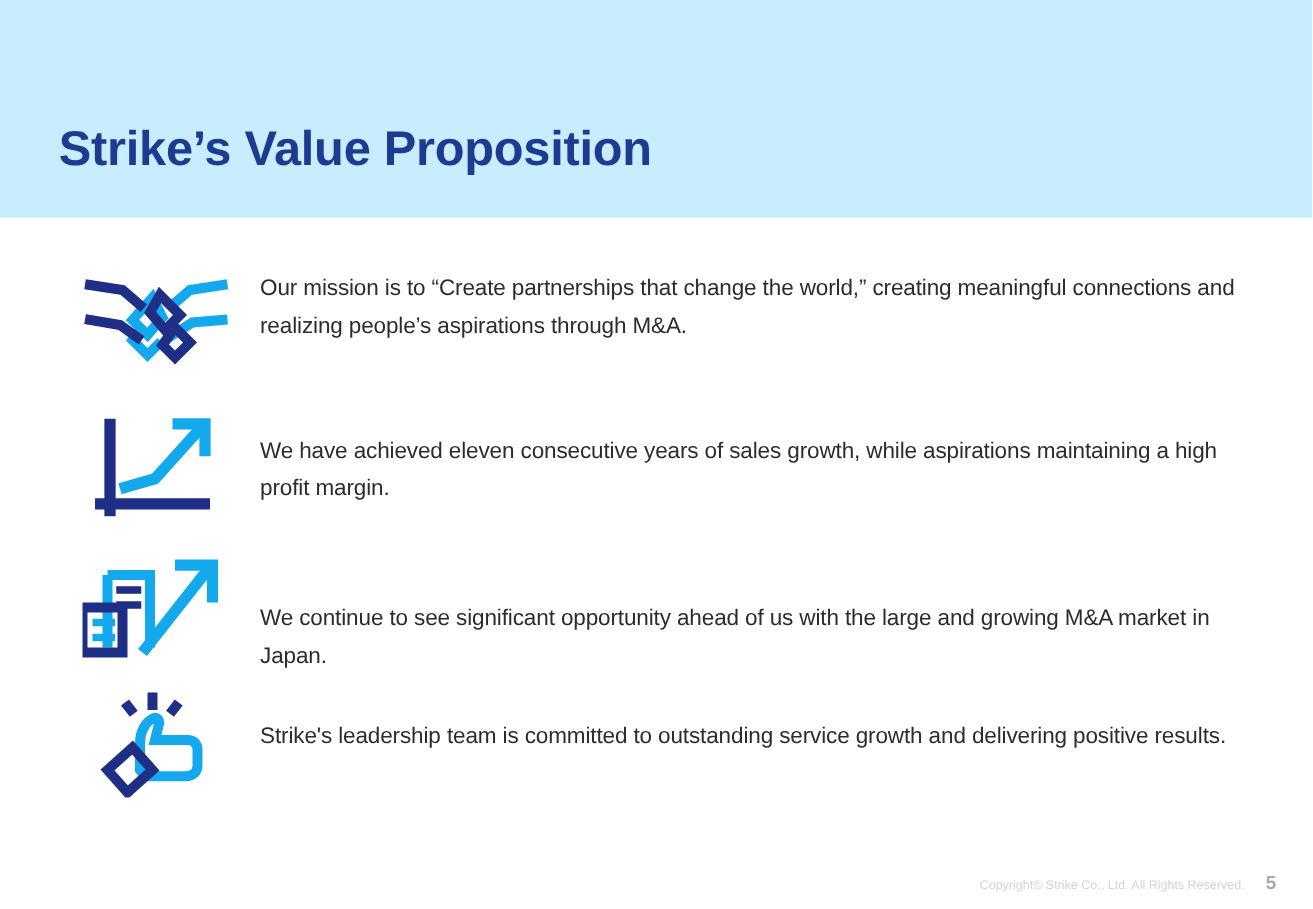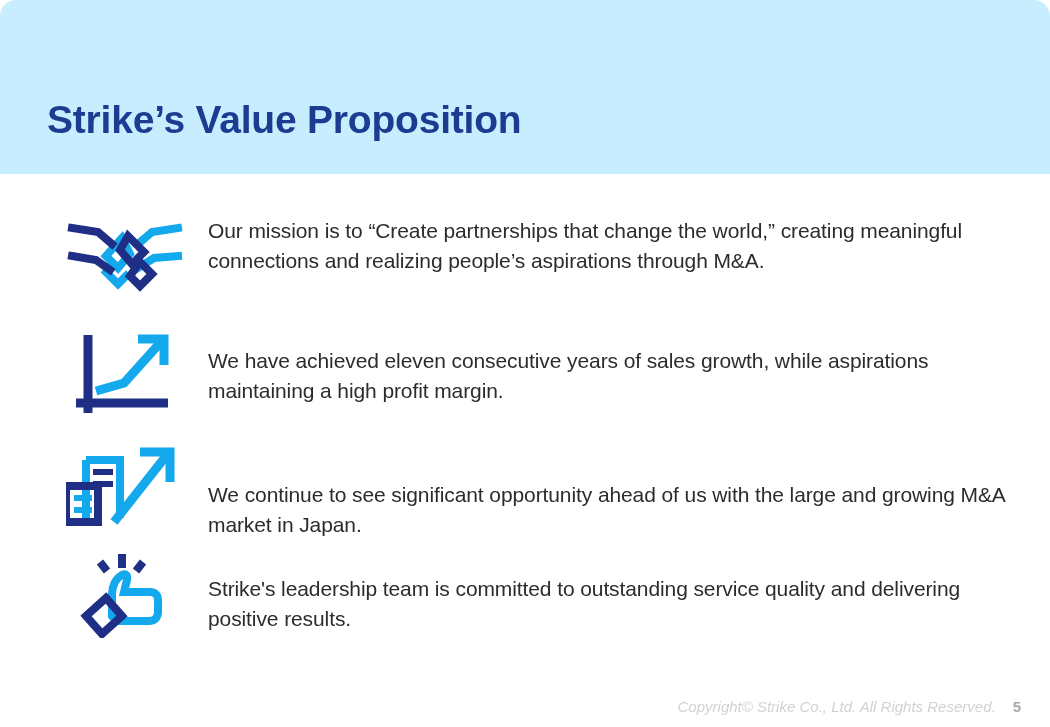--- a/index.html
+++ b/index.html
@@ -10,21 +10,20 @@
   body {
     font-family: "Liberation Sans", sans-serif;
     -webkit-font-smoothing: antialiased;
   }
   .slide {
     position: relative;
     width: 1050px;
     height: 727px;
     background: #ffffff;
     overflow: hidden;
-    border-radius: 16px;
   }
 
   
   .header-band {
     position: absolute;
     left: 0;
     top: 0;
     width: 1050px;
     height: 174px;
     background: #c8edfe;
@@ -58,21 +57,21 @@
     left: 66px;
     width: 118px;
     height: 96px;
   }
   .row-icon svg { display: block; }
 
   .row-text {
     position: absolute;
     left: 208px;
     width: 800px;
-    font-size: 21px;
+    font-size: 18px;
     line-height: 29.7px;
     color: #2c2c2c;
     letter-spacing: -0.1px;
   }
 
   
   .row-1 { top: 0px; }
   .row-1 .row-icon { top: 32px; }
   .row-1 .row-text { top: 42px; }
 
@@ -91,24 +90,23 @@
   
   .footer {
     position: absolute;
     right: 29px;
     bottom: 12px;
     display: flex;
     align-items: baseline;
     gap: 17px;
   }
   .footer-copyright {
-    font-size: 15px;
+    font-size: 10px;
     color: #d2d2d2;
     white-space: nowrap;
-    font-style: italic;
   }
   .footer-page {
     font-size: 15px;
     font-weight: bold;
     color: #a8a8a8;
   }
 </style>
 </head>
 <body>
 
@@ -188,21 +186,21 @@
             <path d="M56 12 L56 26" stroke="#1f2f86" stroke-width="8"></path>
             <path d="M34 20 L41 29" stroke="#1f2f86" stroke-width="8"></path>
             <path d="M77 20 L70 29" stroke="#1f2f86" stroke-width="8"></path>
 
             <path d="M46 74 L46 52 C46 44 50 36 56 33 C60 31 62 34 61 38 L58 50 L84 50 C89 50 92 53 92 58 L92 70 C92 76 88 79 83 79 L50 79 Z" stroke="#14a9ec" stroke-width="8"></path>
 
             <path d="M20 74 L40 56 L56 74 L36 92 Z" stroke="#1f2f86" stroke-width="8"></path>
           </g>
         </svg>
       </div>
-      <div class="row-text">Strike's leadership team is committed to outstanding service quality and delivering positive results.</div>
+      <div class="row-text">Strike's leadership team is committed to outstanding service growth and delivering positive results.</div>
     </div>
 
   </div>
 
   <div class="footer">
     <span class="footer-copyright">Copyright© Strike Co., Ltd. All Rights Reserved.</span>
     <span class="footer-page">5</span>
   </div>
 
 </div>

